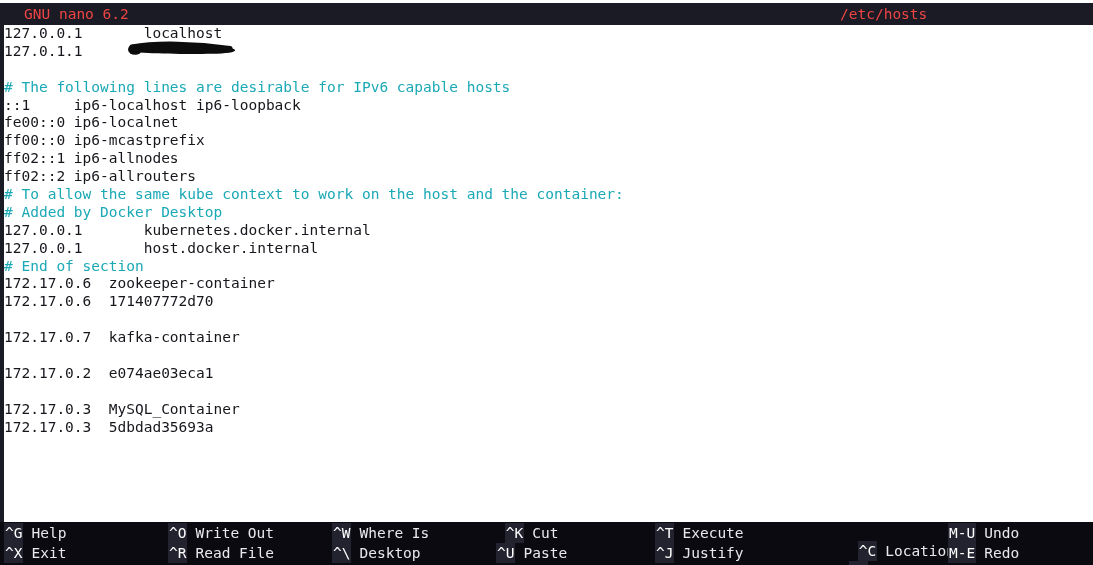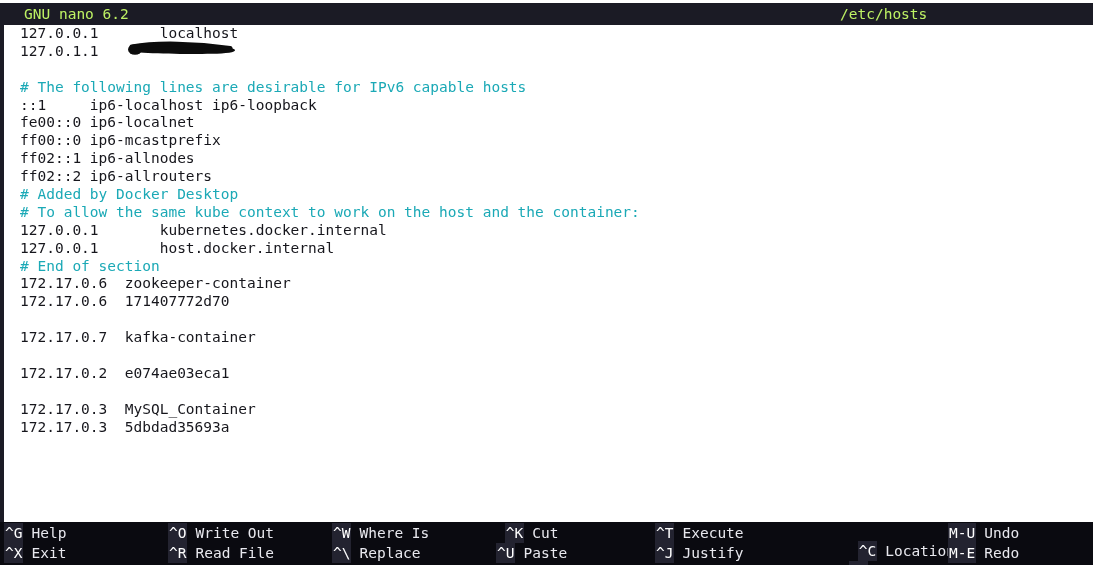--- a/index.html
+++ b/index.html
@@ -26,21 +26,21 @@
     background: #ffffff;
   }
 
   
   .titlebar {
     position: absolute;
     left: 0; top: 3px;
     width: 1093px;
     height: 22px;
     background: #1b1b25;
-    color: #bef264;
+    color: #ef4444;
     font-size: 14.5px;
     line-height: 22px;
     letter-spacing: 0px;
     white-space: pre;
   }
   .titlebar .tb-version {
     position: absolute;
     left: 24px; top: 0;
   }
   .titlebar .tb-file {
@@ -66,21 +66,21 @@
     background: #ffffff;
     overflow: hidden;
   }
   .line {
     position: relative;
     height: 17.9px;
     font-size: 14.5px;
     line-height: 17.9px;
     white-space: pre;
     color: #16161c;
-    padding-left: 16px;
+    padding-left: 0;
   }
   .line.comment {
     color: #1ba9b6;
   }
   .line.blank {
     color: transparent;
   }
 
   
   .redaction {
@@ -146,22 +146,22 @@
 
   <div class="line">127.0.0.1       localhost</div>
       <div class="line">127.0.1.1       </div>
       <div class="line blank"></div>
       <div class="line comment"># The following lines are desirable for IPv6 capable hosts</div>
       <div class="line">::1     ip6-localhost ip6-loopback</div>
       <div class="line">fe00::0 ip6-localnet</div>
       <div class="line">ff00::0 ip6-mcastprefix</div>
       <div class="line">ff02::1 ip6-allnodes</div>
       <div class="line">ff02::2 ip6-allrouters</div>
+      <div class="line comment"># To allow the same kube context to work on the host and the container:</div>
       <div class="line comment"># Added by Docker Desktop</div>
-      <div class="line comment"># To allow the same kube context to work on the host and the container:</div>
       <div class="line">127.0.0.1       kubernetes.docker.internal</div>
       <div class="line">127.0.0.1       host.docker.internal</div>
       <div class="line comment"># End of section</div>
       <div class="line">172.17.0.6  zookeeper-container</div>
       <div class="line">172.17.0.6  171407772d70</div>
       <div class="line blank"></div>
       <div class="line">172.17.0.7  kafka-container</div>
       <div class="line blank"></div>
       <div class="line">172.17.0.2  e074ae03eca1</div>
       <div class="line blank"></div>
@@ -182,21 +182,21 @@
   <div class="sc-col" style="left: 4px;">
         <div class="sc-row"><span class="sc-key">^G</span><span class="sc-label">Help</span></div>
         <div class="sc-row"><span class="sc-key">^X</span><span class="sc-label">Exit</span></div>
       </div>
       <div class="sc-col" style="left: 168px;">
         <div class="sc-row"><span class="sc-key">^O</span><span class="sc-label">Write Out</span></div>
         <div class="sc-row"><span class="sc-key">^R</span><span class="sc-label">Read File</span></div>
       </div>
       <div class="sc-col" style="left: 332px;">
         <div class="sc-row"><span class="sc-key">^W</span><span class="sc-label">Where Is</span></div>
-        <div class="sc-row"><span class="sc-key">^\</span><span class="sc-label">Replace</span></div>
+        <div class="sc-row"><span class="sc-key">^\</span><span class="sc-label">Desktop</span></div>
       </div>
       <div class="sc-col" style="left: 496px;">
         <div class="sc-row"><span class="sc-key">^K</span><span class="sc-label">Cut</span></div>
         <div class="sc-row"><span class="sc-key">^U</span><span class="sc-label">Paste</span></div>
       </div>
       <div class="sc-col" style="left: 655px;">
         <div class="sc-row"><span class="sc-key">^T</span><span class="sc-label">Execute</span></div>
         <div class="sc-row"><span class="sc-key">^J</span><span class="sc-label">Justify</span></div>
       </div>
       <div class="sc-col" style="left: 849px; margin-top: 18px;">

